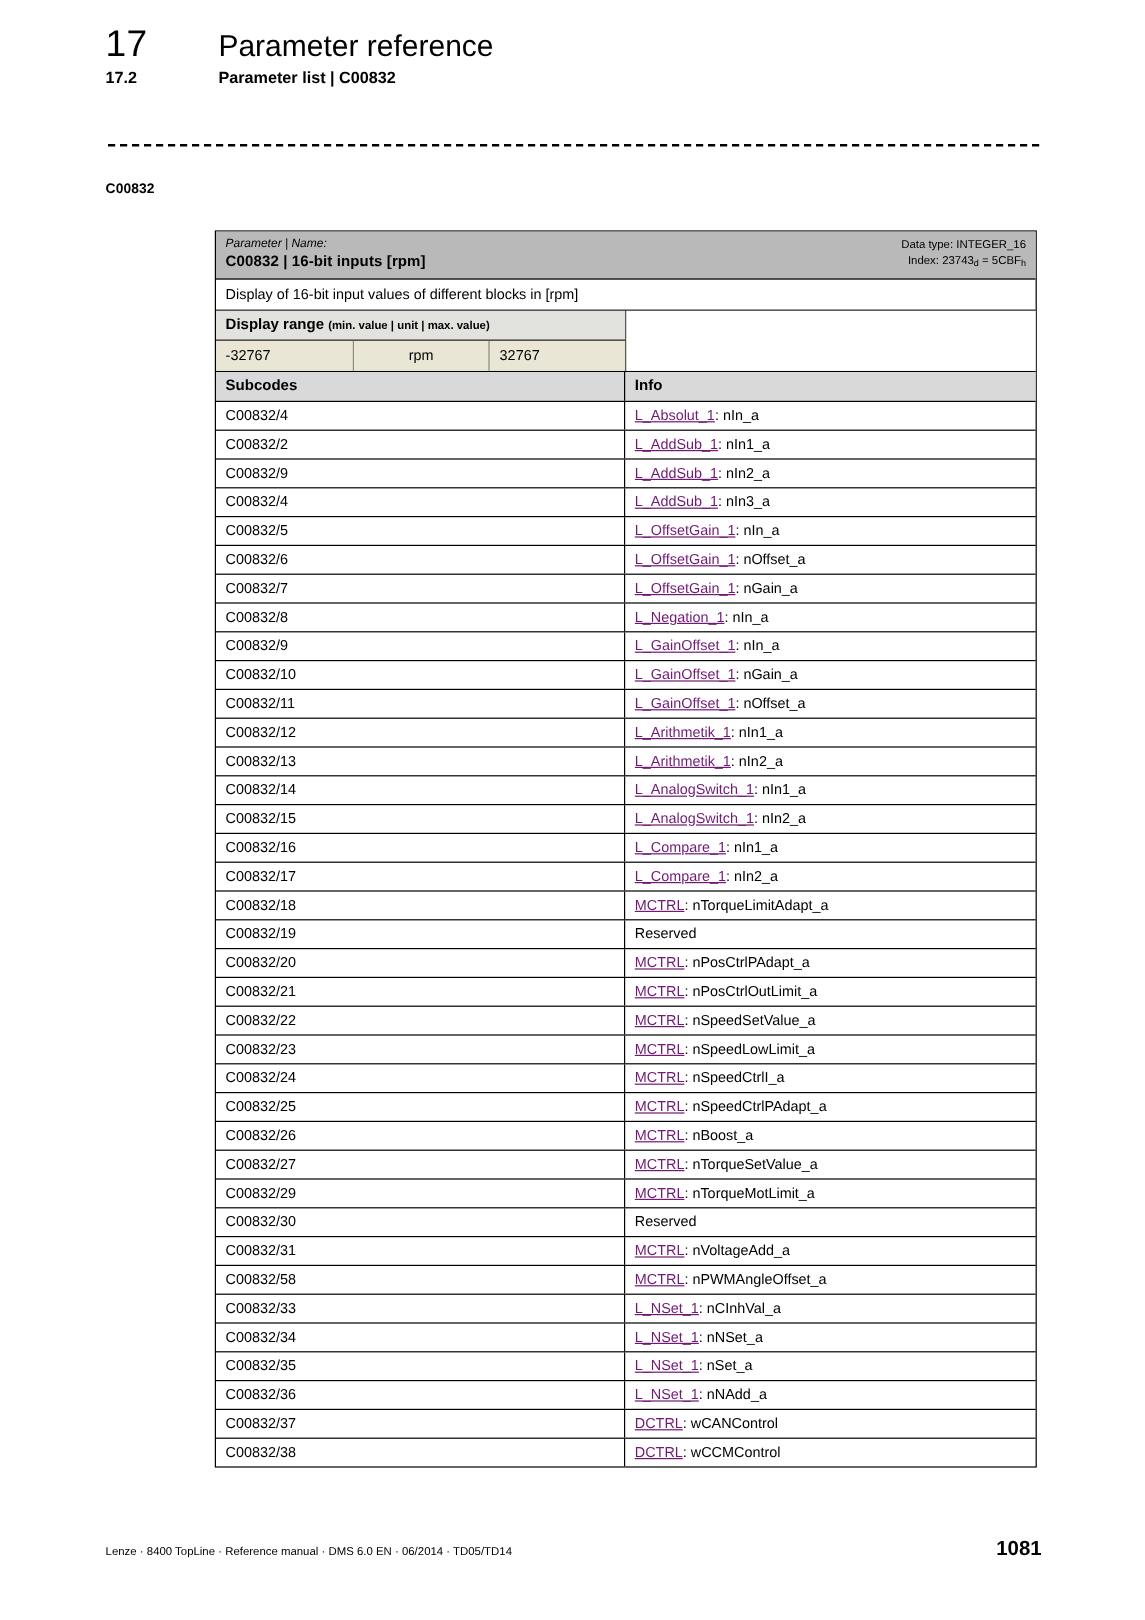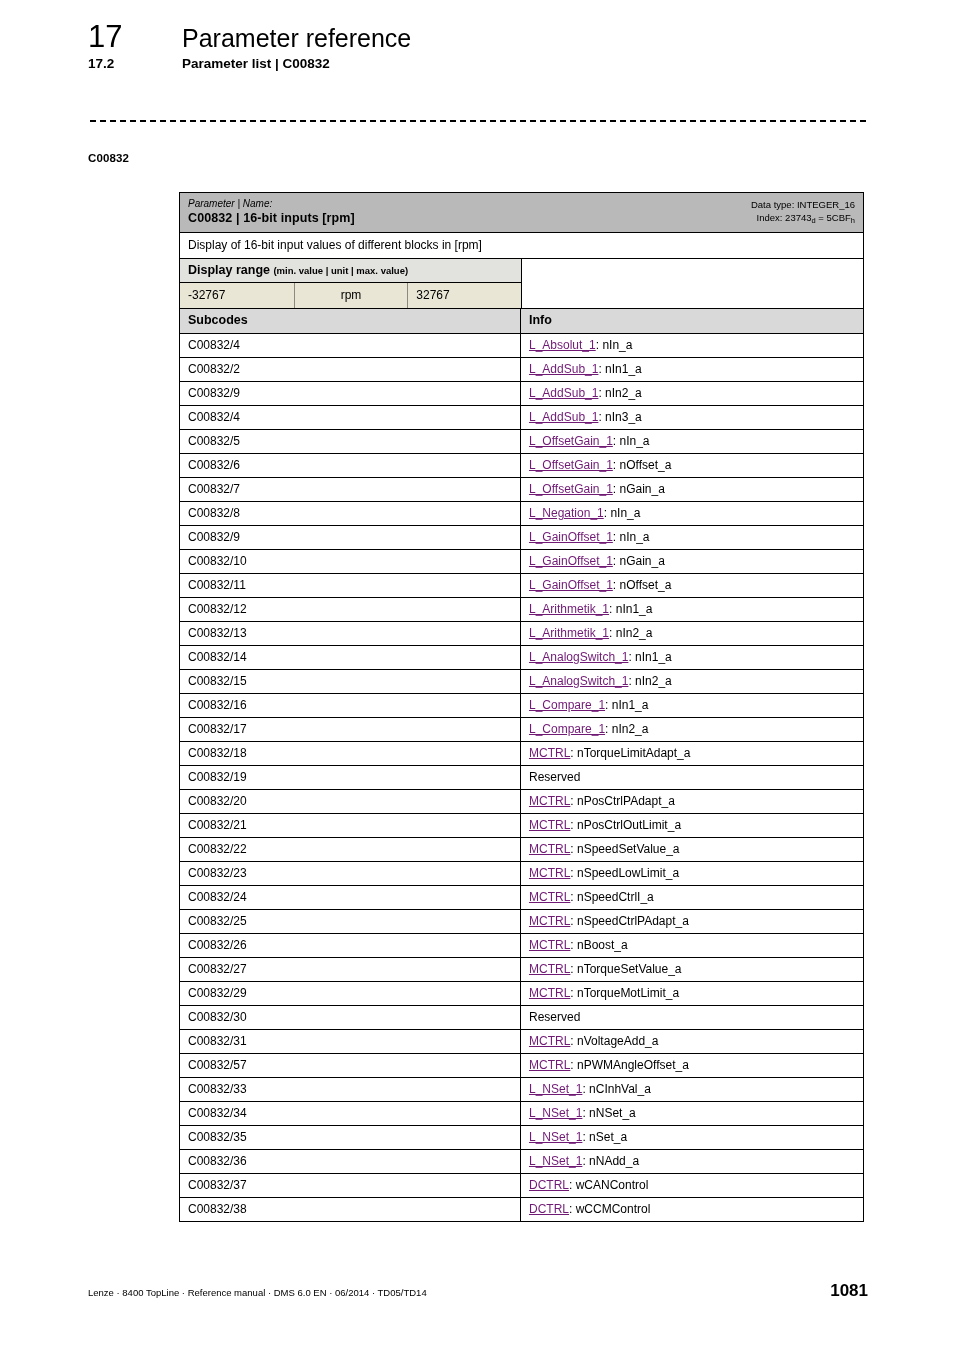--- a/index.html
+++ b/index.html
@@ -389,21 +389,21 @@
       </div>
       <div class="sub-row">
         <div class="col-sub">C00832/30</div>
         <div class="col-info"><span>Reserved</span></div>
       </div>
       <div class="sub-row">
         <div class="col-sub">C00832/31</div>
         <div class="col-info"><span class="blocklink">MCTRL</span><span>: nVoltageAdd_a</span></div>
       </div>
       <div class="sub-row">
-        <div class="col-sub">C00832/57</div>
+        <div class="col-sub">C00832/58</div>
         <div class="col-info"><span class="blocklink">MCTRL</span><span>: nPWMAngleOffset_a</span></div>
       </div>
       <div class="sub-row">
         <div class="col-sub">C00832/33</div>
         <div class="col-info"><span class="blocklink">L_NSet_1</span><span>: nCInhVal_a</span></div>
       </div>
       <div class="sub-row">
         <div class="col-sub">C00832/34</div>
         <div class="col-info"><span class="blocklink">L_NSet_1</span><span>: nNSet_a</span></div>
       </div>

